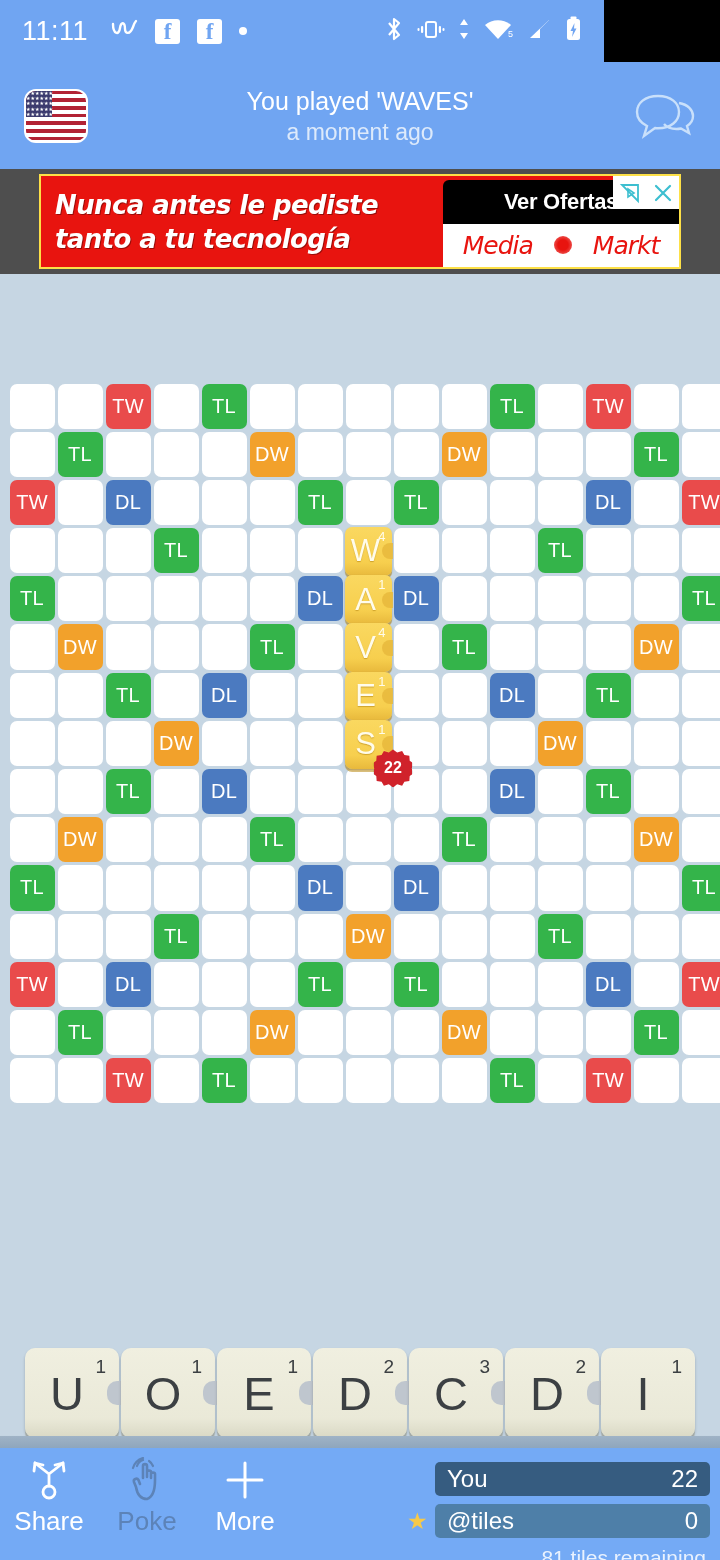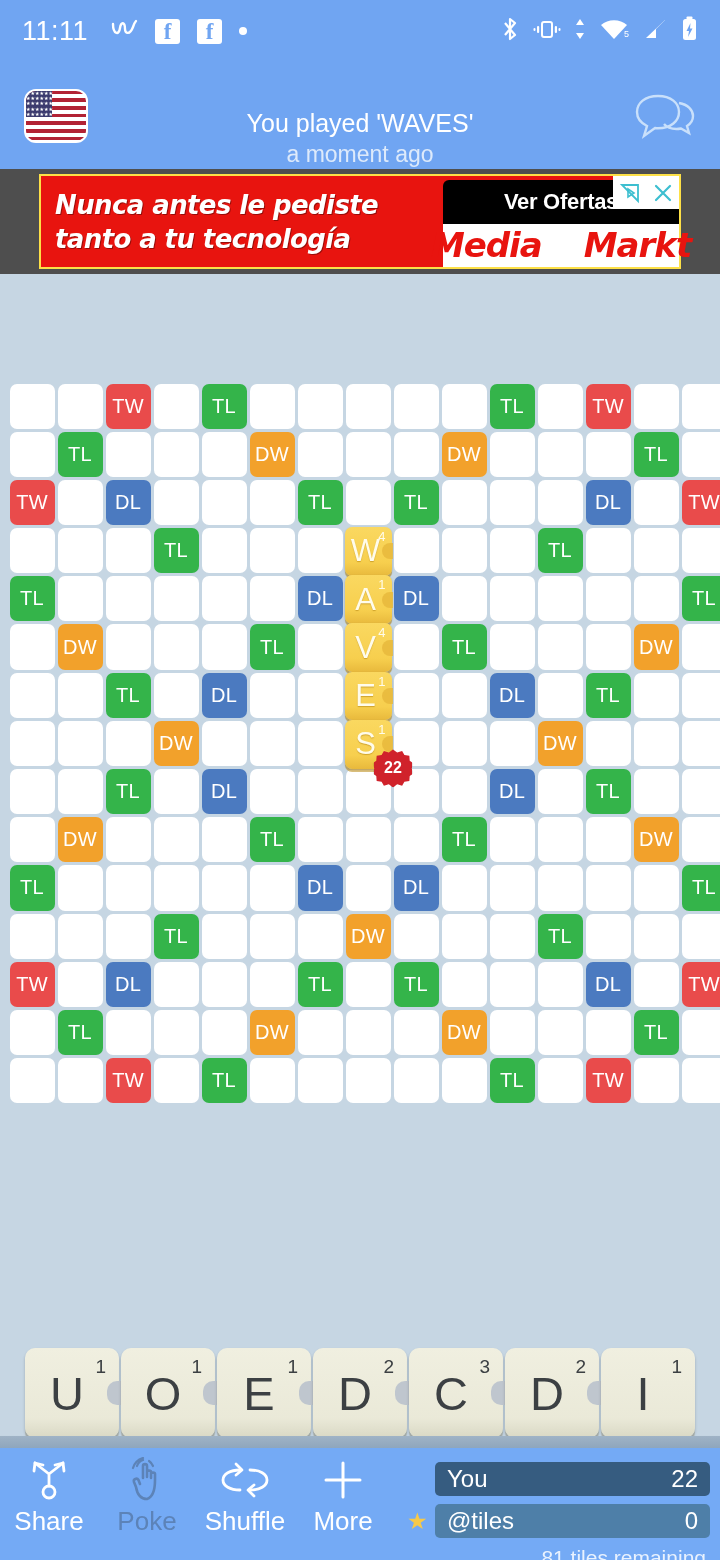--- a/index.html
+++ b/index.html
@@ -6,21 +6,21 @@
   html,body { width:720px; height:1560px; }
   body {
     font-family:"Liberation Sans", sans-serif;
     background:#000;
     overflow:hidden;
     position:relative;
   }
 
   
   #statusbar {
-    height:62px; width:720px;
+    height:62px; width:604px;
     background:#70A5F2;
     display:flex; align-items:center;
     padding:0 22px;
     color:#ffffff;
   }
   #clock { font-size:27px; letter-spacing:.5px; font-weight:400; }
   .sb-left-icons { display:flex; align-items:center; gap:17px; margin-left:22px; }
   .sb-right-icons { display:flex; align-items:center; gap:13px; margin-left:auto; }
   .sb-ico { display:block; }
   .fb-badge {
@@ -49,21 +49,21 @@
   .flag-stripes i:nth-child(even){ background:#ffffff; }
   .flag-canton {
     position:absolute; left:0; top:0; width:44%; height:53.8%;
     background:#3C3B6E;
     display:grid; grid-template-columns:repeat(6,1fr); grid-template-rows:repeat(5,1fr);
     align-items:center; justify-items:center;
   }
   .flag-canton span { color:#fff; font-size:5px; line-height:5px; }
   #header-center {
     position:absolute; left:0; right:0; top:0; bottom:0;
-    display:flex; flex-direction:column; align-items:center; justify-content:flex-end;
+    display:flex; flex-direction:column; align-items:center; justify-content:center;
     pointer-events:none;
   }
   #header-title { color:#ffffff; font-size:25px; line-height:32px; }
   #header-sub { color:#DDEAFB; font-size:23px; line-height:30px; }
   #chat-icon-wrap { margin-left:auto; width:72px; display:flex; justify-content:flex-end; z-index:2; }
 
   
   #adzone {
     width:720px; height:105px; background:#4E4E4E;
     display:flex; align-items:center; justify-content:center;
@@ -84,21 +84,21 @@
   }
   #ad-right { width:236px; display:flex; flex-direction:column; }
   #ad-cta {
     flex:1; background:#000; color:#fff;
     display:flex; align-items:center; justify-content:center;
     font-size:22px; font-weight:bold; letter-spacing:-.3px;
     border-radius:6px 6px 0 0; margin-top:4px;
   }
   #ad-logo {
     flex:1; background:#fff; display:flex; align-items:center; justify-content:center;
-    color:#E8140F; font-style:italic; font-weight:bold; font-size:34px;
+    color:#E8140F; font-style:italic; font-weight:normal; font-size:25px;
     letter-spacing:-1px; font-family:"DejaVu Sans", sans-serif;gap:20px;
   }
   #ad-logo .mm-dot {
     display:inline-block; width:18px; height:18px; margin:0 1px;
     background:radial-gradient(circle,#E8140F 40%,#F07C7A 100%);
     border-radius:50%; vertical-align:middle;
   }
   #ad-controls { position:absolute; top:0; right:0; display:flex; }
   .ad-ctl {
     width:33px; height:33px; background:#ffffff;
@@ -1156,31 +1156,20 @@
           <svg width="48" height="46" viewBox="0 0 48 46">
             <path d="M20 21 L20 9 C20 6.5, 24 6.5, 24 9 L24 20 L24 15 C24 13, 28 13, 28 15 L28 21 L28 17 C28 15, 32 15, 32 17 L32 23 C32 33, 30 40, 24 42 C17 42, 14 36, 13 30 L11 25 C10 22, 14 20.5, 15.5 23 L17 27" stroke="currentColor" stroke-width="2.6" fill="none" stroke-linejoin="round" stroke-linecap="round"></path>
             <path d="M14 9 C15 6, 17 4, 20 3 M10 11 C11.5 6, 15 2.5, 20 1" stroke="currentColor" stroke-width="2.2" fill="none" stroke-linecap="round"></path>
             <path d="M30 9 C29 6.5, 27.5 5, 26 4" stroke="currentColor" stroke-width="2.2" fill="none" stroke-linecap="round"></path>
           </svg>
         </div>
         <div class="act-label">Poke</div>
       </div>
       <div class="action">
         <div class="act-ico">
-          <svg width="54" height="42" viewBox="0 0 54 42">
-            <path d="M22 11 C12 11, 5 15, 5 21 C5 27, 12 31, 22 31" stroke="currentColor" stroke-width="2.8" fill="none" stroke-linecap="round"></path>
-            <path d="M32 31 C42 31, 49 27, 49 21 C49 15, 42 11, 32 11" stroke="currentColor" stroke-width="2.8" fill="none" stroke-linecap="round"></path>
-            <path d="M18 5 L24 11 L18 16" stroke="currentColor" stroke-width="2.8" fill="none" stroke-linecap="round" stroke-linejoin="round"></path>
-            <path d="M36 26 L30 31 L36 37" stroke="currentColor" stroke-width="2.8" fill="none" stroke-linecap="round" stroke-linejoin="round"></path>
-          </svg>
-        </div>
-        <div class="act-label">Shuffle</div>
-      </div>
-      <div class="action">
-        <div class="act-ico">
           <svg width="46" height="46" viewBox="0 0 46 46">
             <path d="M23 6 L23 40 M6 23 L40 23" stroke="currentColor" stroke-width="3" stroke-linecap="round"></path>
           </svg>
         </div>
         <div class="act-label">More</div>
       </div>
     </div>
   <div id="scorepanel">
     <div class="score-row me">
       <span>You</span>

